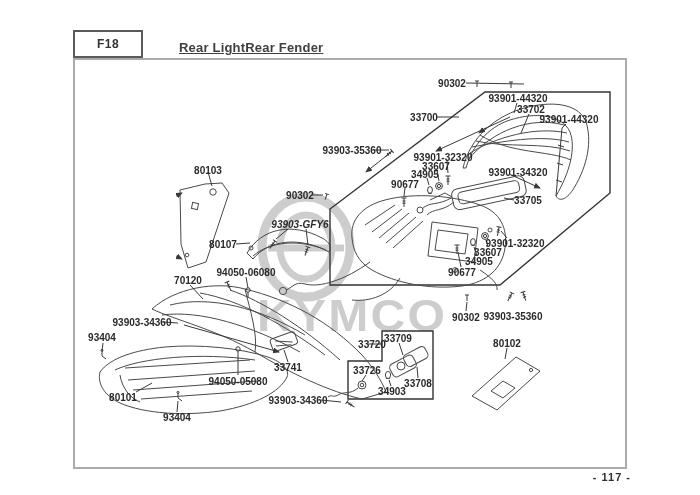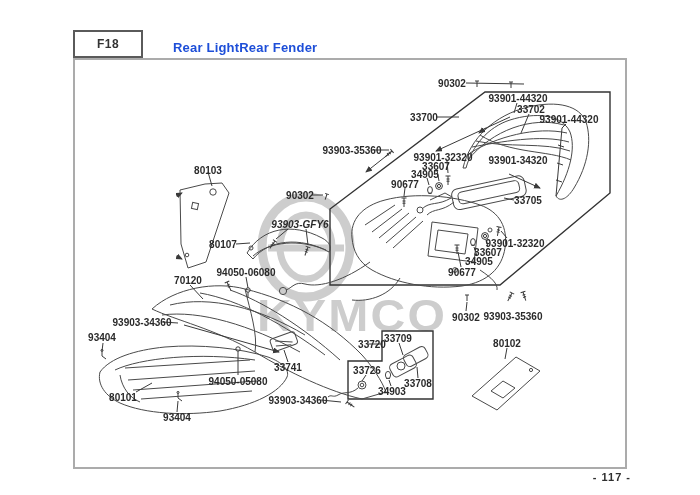--- a/index.html
+++ b/index.html
@@ -7,22 +7,22 @@
     position:relative;width:631px;height:495px;background:#fff;overflow:hidden;
     font-family:"Liberation Sans",sans-serif;
   }
   .f18-box{
     position:absolute;left:73px;top:30px;width:70px;height:28px;
     border:2px solid #5a5a5a;box-sizing:border-box;
     display:flex;align-items:center;justify-content:center;
     font-size:12px;font-weight:bold;color:#333;letter-spacing:.5px;
   }
   .doc-title{
-    position:absolute;left:173px;top:40px;
-    font-size:13px;font-weight:bold;color:#1d4ed8;letter-spacing:.2px;
+    position:absolute;left:179px;top:40px;
+    font-size:13px;font-weight:bold;color:#404040;letter-spacing:.2px;text-decoration:underline;
   }
   .main-box{
     position:absolute;left:73px;top:58px;width:554px;height:411px;
     border:2px solid #ababab;box-sizing:border-box;background:#fff;
   }
   .page-num{
     position:absolute;left:0;right:0;top:471px;text-align:right;
     font-size:11px;font-weight:bold;color:#2f2f2f;letter-spacing:1px;
   }
   .svg-layer{position:absolute;left:0;top:0;width:700px;height:495px;}
@@ -280,21 +280,21 @@
       <div class="plabel" style="left: 452px; top: 83px;">90302</div>
       <div class="plabel" style="left: 518px; top: 98px;">93901-44320</div>
       <div class="plabel" style="left: 531px; top: 109px;">33702</div>
       <div class="plabel" style="left: 569px; top: 119px;">93901-44320</div>
       <div class="plabel" style="left: 424px; top: 117px;">33700</div>
       <div class="plabel" style="left: 352px; top: 150px;">93903-35360</div>
       <div class="plabel" style="left: 443px; top: 157px;">93901-32320</div>
       <div class="plabel" style="left: 436px; top: 166px;">33607</div>
       <div class="plabel" style="left: 425px; top: 174px;">34905</div>
       <div class="plabel" style="left: 405px; top: 184px;">90677</div>
-      <div class="plabel" style="left: 502px; top: 160px; padding-left: 32px;">93901-34320</div>
+      <div class="plabel" style="left: 502px; top: 172px; padding-left: 32px;">93901-34320</div>
       <div class="plabel" style="left: 528px; top: 200px;">33705</div>
       <div class="plabel" style="left: 208px; top: 170px;">80103</div>
       <div class="plabel" style="left: 300px; top: 195px;">90302</div>
       <div class="plabel" style="left: 300px; top: 224px; font-style: italic;">93903-GFY6</div>
       <div class="plabel" style="left: 223px; top: 244px;">80107</div>
       <div class="plabel" style="left: 246px; top: 272px;">94050-06080</div>
       <div class="plabel" style="left: 188px; top: 280px;">70120</div>
       <div class="plabel" style="left: 142px; top: 322px;">93903-34360</div>
       <div class="plabel" style="left: 102px; top: 337px;">93404</div>
       <div class="plabel" style="left: 123px; top: 397px;">80101</div>

